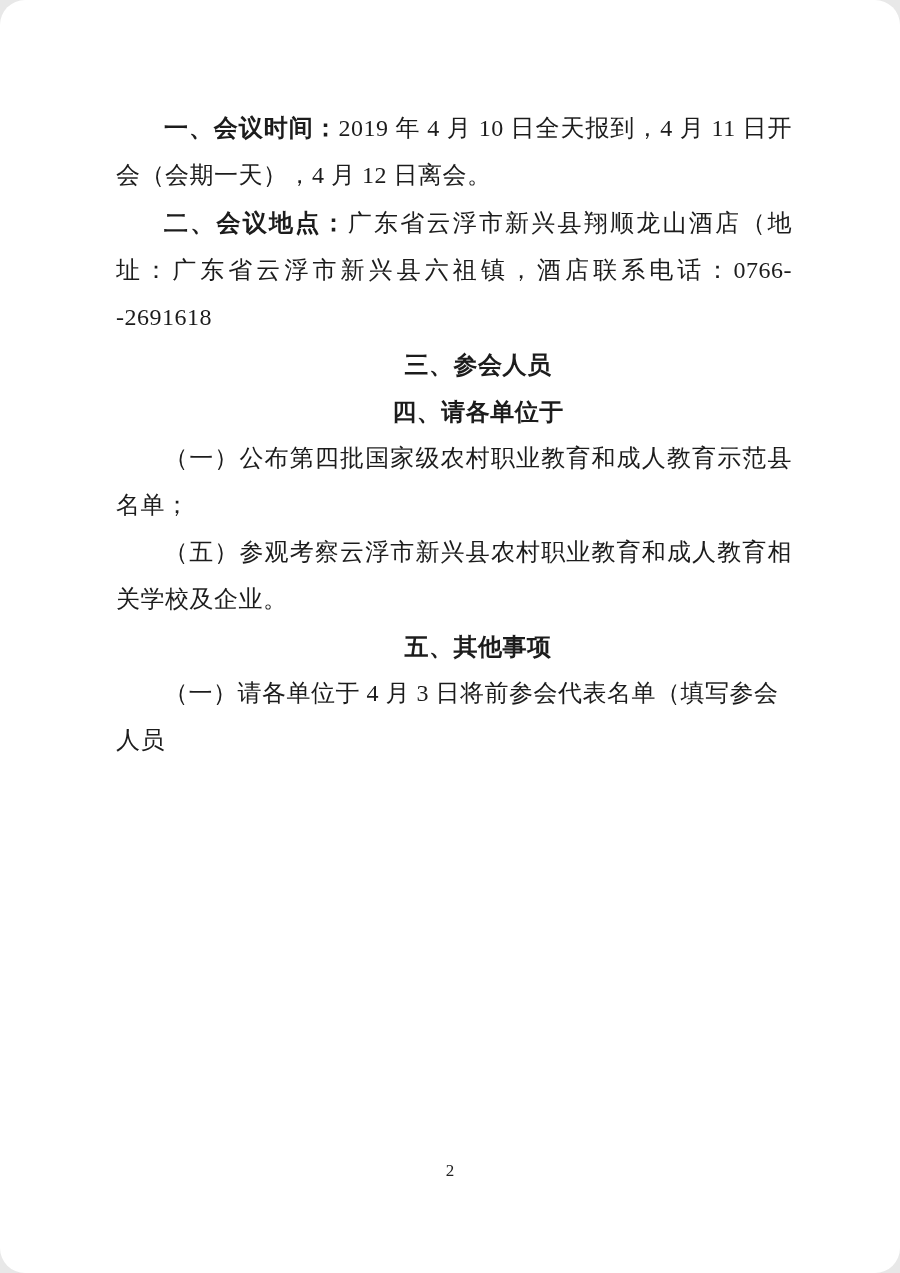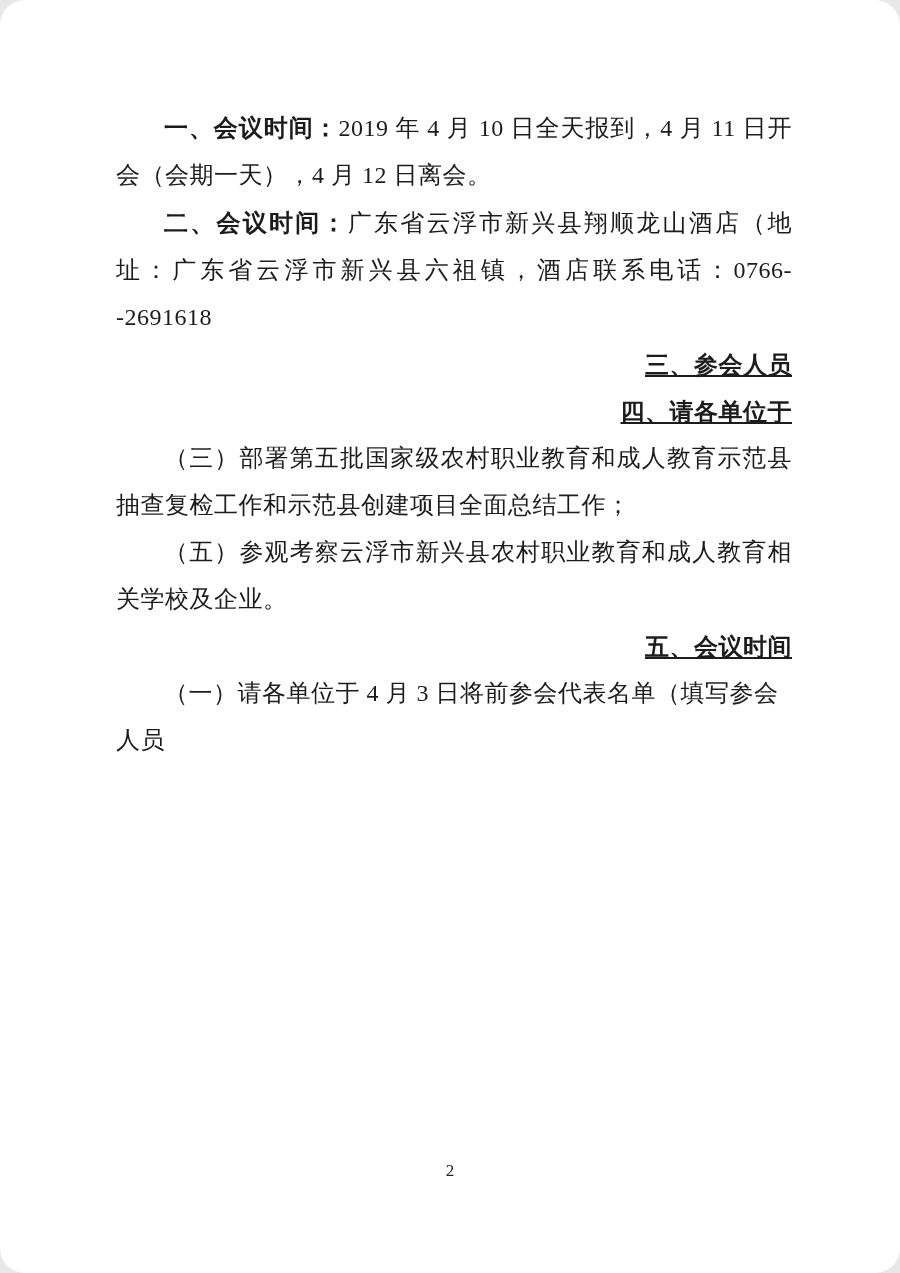--- a/index.html
+++ b/index.html
@@ -31,22 +31,21 @@
     text-align: justify;
     text-indent: 2em;
     letter-spacing: 0.5px;
   }
   p.para:last-child {
     text-align: left;
   }
   p.heading {
     font-family: "Liberation Sans", "DejaVu Sans", sans-serif;
     font-weight: 700;
-    text-align: right;
-    text-decoration: underline;
+    text-align: center;
   }
   strong.lead {
     font-family: "Liberation Sans", "DejaVu Sans", sans-serif;
     font-weight: 700;
   }
   .page-footer {
     position: absolute;
     bottom: 92px;
     left: 0;
     width: 100%;
@@ -57,34 +56,34 @@
   }
 </style>
 </head>
 <body>
 
 <div class="page">
   <div class="content">
 
     <p class="para"><strong class="lead">一、会议时间：</strong><span>2019 年 4 月 10 日全天报到，4 月 11 日开会（会期一天），4 月 12 日离会。</span></p>
 
-    <p class="para"><strong class="lead">二、会议时间：</strong><span>广东省云浮市新兴县翔顺龙山酒店（地址：广东省云浮市新兴县六祖镇，酒店联系电话：0766--2691618</span><br></p>
+    <p class="para"><strong class="lead">二、会议地点：</strong><span>广东省云浮市新兴县翔顺龙山酒店（地址：广东省云浮市新兴县六祖镇，酒店联系电话：0766--2691618</span><br></p>
 
     <p class="para heading">三、参会人员</p>
 
 
     <p class="para heading">四、请各单位于</p>
 
+    <p class="para">（一）公布第四批国家级农村职业教育和成人教育示范县名单；</p>
 
 
-    <p class="para">（三）部署第五批国家级农村职业教育和成人教育示范县抽查复检工作和示范县创建项目全面总结工作；</p>
 
 
     <p class="para">（五）参观考察云浮市新兴县农村职业教育和成人教育相关学校及企业。</p>
 
-    <p class="para heading">五、会议时间</p>
+    <p class="para heading">五、其他事项</p>
 
     <p class="para">（一）请各单位于 4 月 3 日将前参会代表名单（填写参会人员</p>
 
   </div>
 
   <div class="page-footer">2</div>
 </div>
 
 </body></html>

